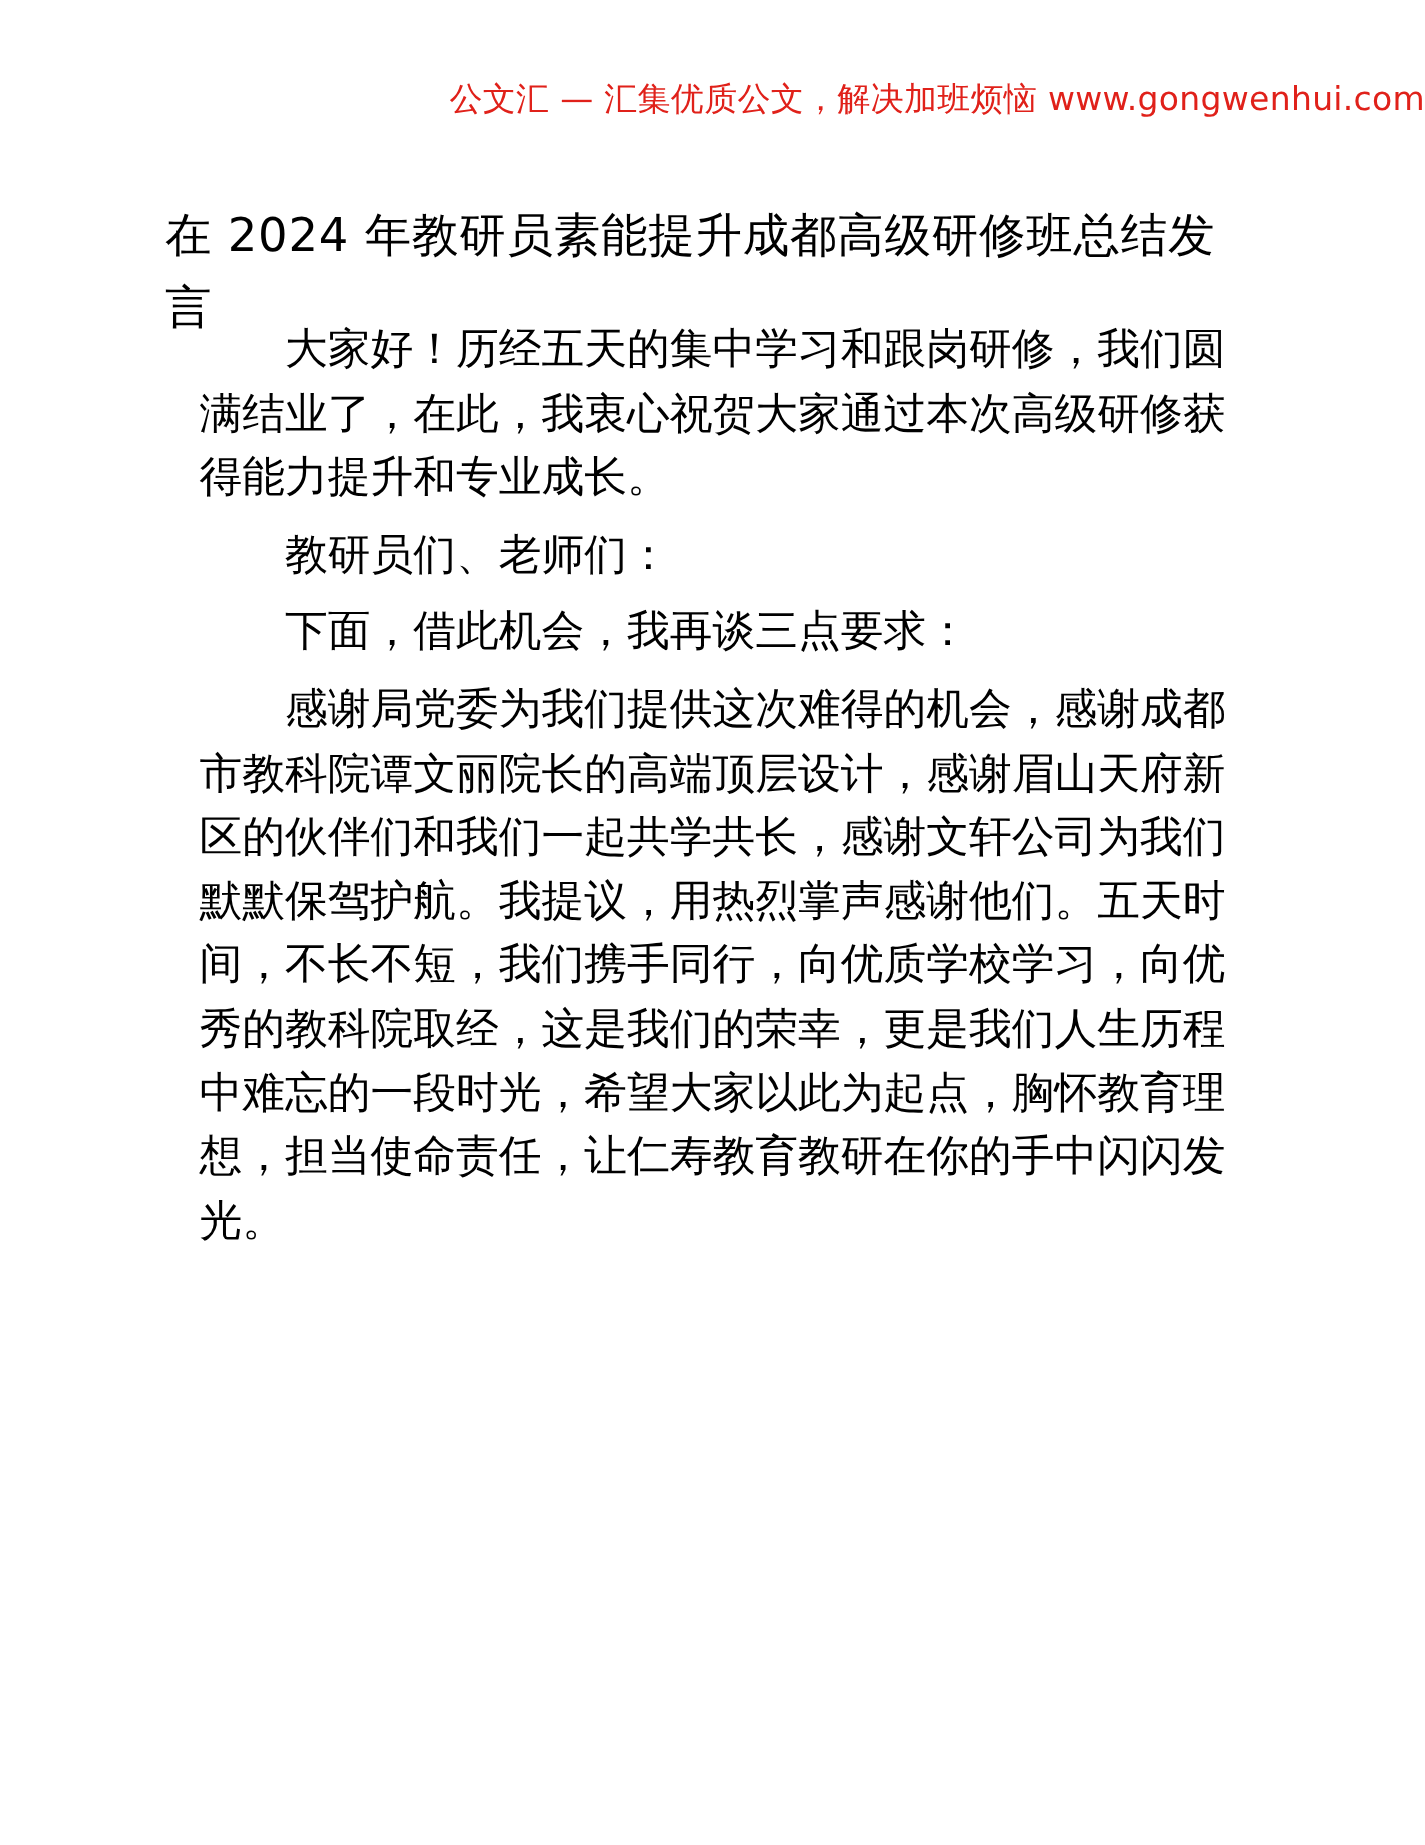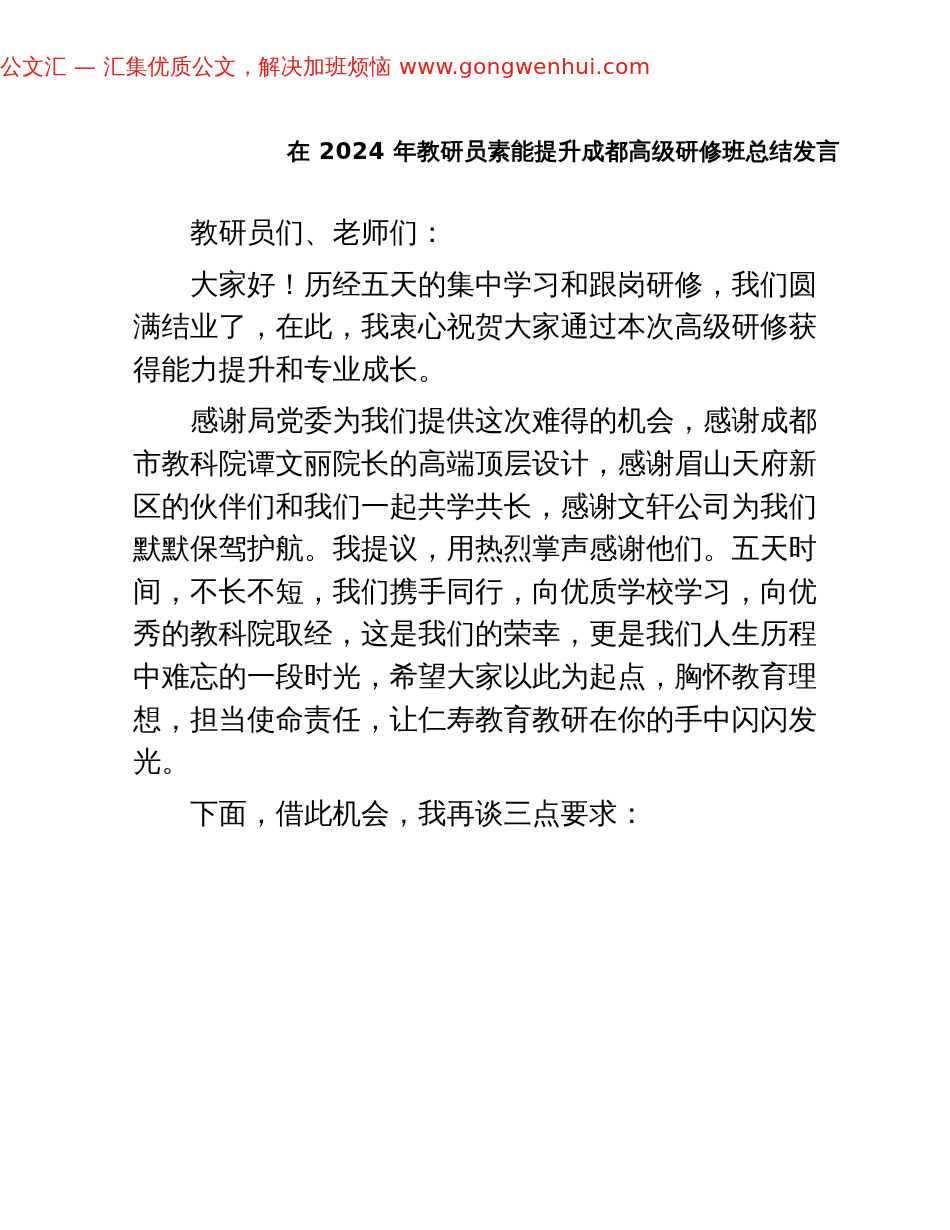--- a/index.html
+++ b/index.html
@@ -22,41 +22,41 @@
     box-sizing: border-box;
     background: #ffffff;
   }
 
   
   .watermark {
     position: absolute;
     top: 52px;
     left: 0;
     width: 950px;
-    text-align: left;
+    text-align: right;
     font-size: 22px;
     line-height: 30px;
     color: #e0211a;
     letter-spacing: 0.2px;
     white-space: nowrap;
   }
   .watermark .wm-url {
     font-family: "DejaVu Sans", "Liberation Sans", sans-serif;
   }
 
   
   .doc-title {
     position: absolute;
     top: 112px;
     left: 110px;
     width: 730px;
-    text-align: right;
-    font-size: 23px;
+    text-align: left;
+    font-size: 31px;
     line-height: 48px;
-    font-weight: bold;
+    font-weight: normal;
     letter-spacing: 0.5px;
   }
 
   
   .body-text {
     position: absolute;
     top: 212px;
     left: 133px;
     width: 684px;
   }
@@ -79,19 +79,19 @@
 
 <div class="page">
 
   <div class="watermark">
     <span>公文汇 — 汇集优质公文，解决加班烦恼</span><span>&nbsp;</span><span class="wm-url">www.gongwenhui.com</span>
   </div>
 
   <h1 class="doc-title">在 2024 年教研员素能提升成都高级研修班总结发言</h1>
 
   <div class="body-text">
+    <p class="para">大家好！历经五天的集中学习和跟岗研修，我们圆满结业了，在此，我衷心祝贺大家通过本次高级研修获得能力提升和专业成长。</p>
     <p class="para">教研员们、老师们：</p>
-    <p class="para">大家好！历经五天的集中学习和跟岗研修，我们圆满结业了，在此，我衷心祝贺大家通过本次高级研修获得能力提升和专业成长。</p>
+    <p class="para">下面，借此机会，我再谈三点要求：</p>
     <p class="para">感谢局党委为我们提供这次难得的机会，感谢成都市教科院谭文丽院长的高端顶层设计，感谢眉山天府新区的伙伴们和我们一起共学共长，感谢文轩公司为我们默默保驾护航。我提议，用热烈掌声感谢他们。五天时间，不长不短，我们携手同行，向优质学校学习，向优秀的教科院取经，这是我们的荣幸，更是我们人生历程中难忘的一段时光，希望大家以此为起点，胸怀教育理想，担当使命责任，让仁寿教育教研在你的手中闪闪发光。</p>
-    <p class="para">下面，借此机会，我再谈三点要求：</p>
   </div>
 
 </div>
 
 </body></html>

